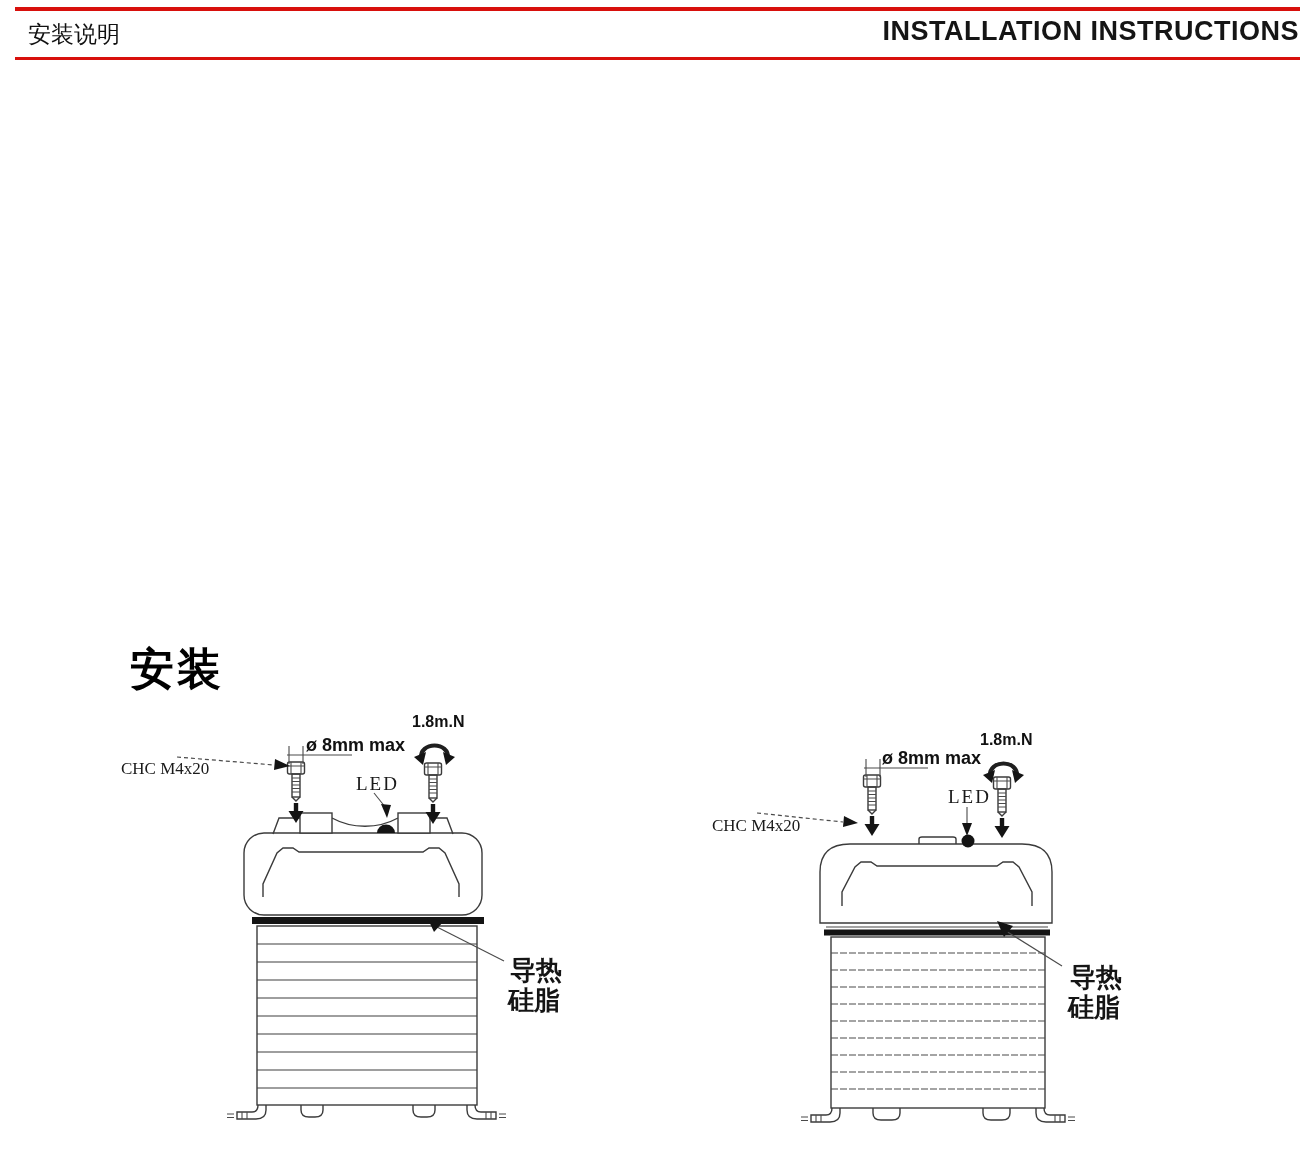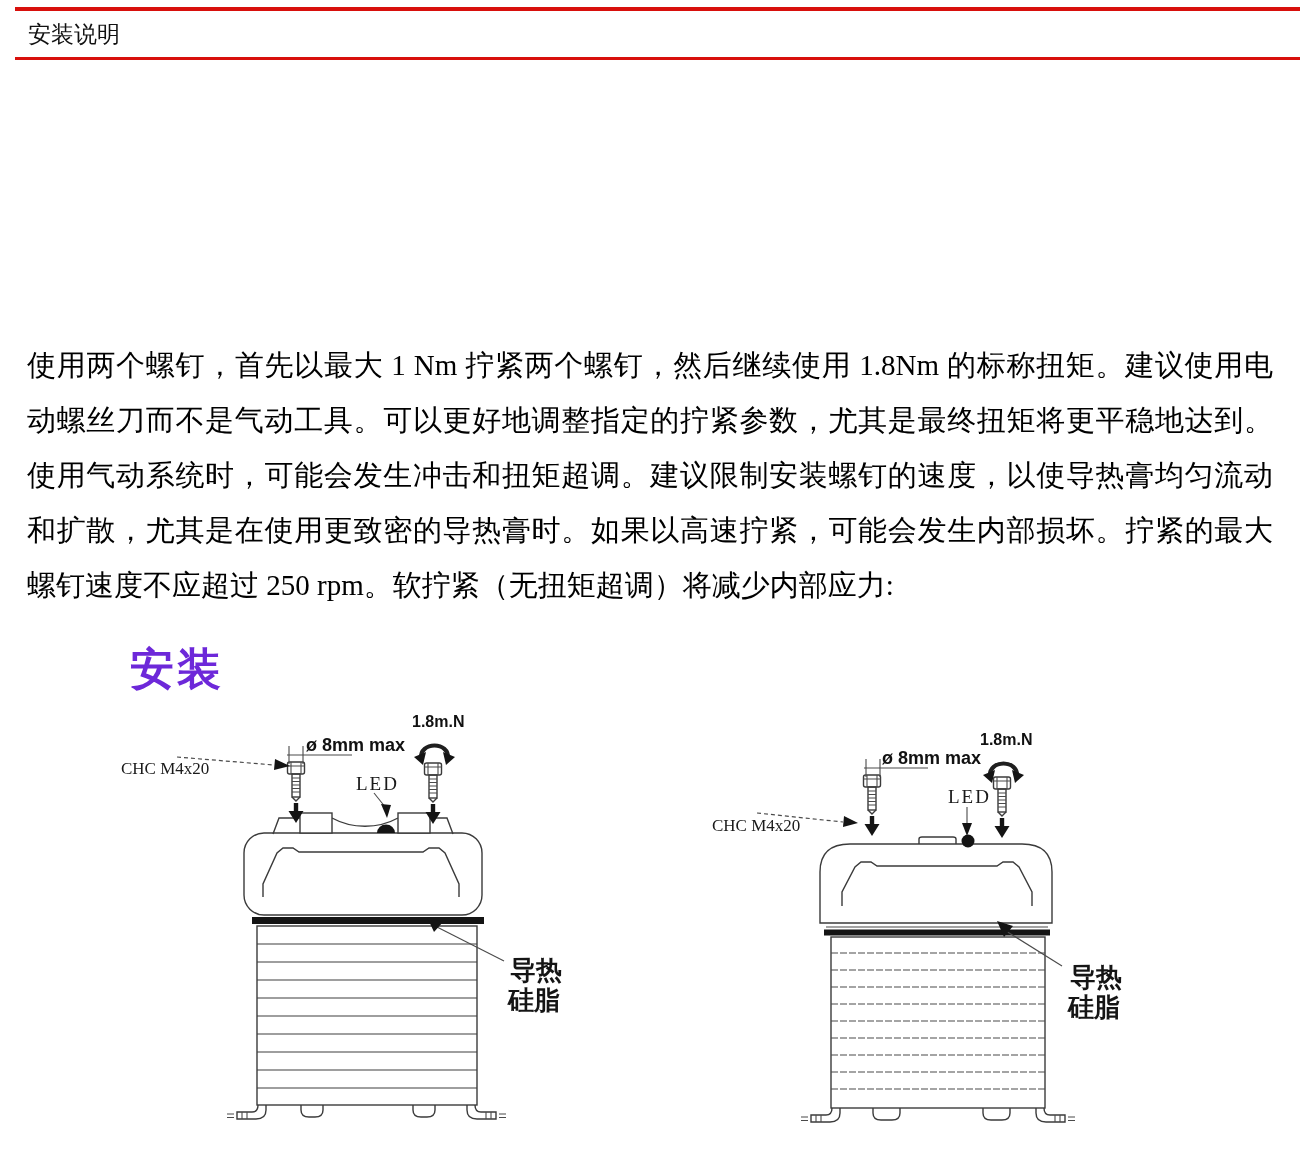--- a/index.html
+++ b/index.html
@@ -8,21 +8,21 @@
   .rule{position:absolute;left:15px;right:15px;background:var(--accent,#d8100c);}
   .rule-top{top:7px;height:4px;}
   .rule-sub{top:57px;height:3px;}
   .hdr-zh{position:absolute;left:28px;top:19px;font-size:23px;color:#111;
           font-family:"Liberation Serif","DejaVu Serif",serif;}
   .hdr-en{position:absolute;right:36px;top:16px;font-size:27px;font-weight:bold;color:#151515;
           font-family:"Liberation Sans","DejaVu Sans",sans-serif;letter-spacing:0.5px;}
   .para{position:absolute;left:27px;top:338px;width:1246px;margin:0;
         font-size:29px;line-height:55px;color:#000;text-align:justify;text-align-last:left;
         font-family:"Liberation Serif","DejaVu Serif",serif;}
-  .heading{position:absolute;left:130px;top:640px;margin:0;font-size:44px;font-weight:bold;color:#6d28d9;
+  .heading{position:absolute;left:130px;top:640px;margin:0;font-size:44px;font-weight:bold;color:#000000;
            letter-spacing:3px;font-family:"Liberation Sans","DejaVu Sans",sans-serif;}
   svg.diagram{position:absolute;}
   .d-left{left:115px;top:700px;}
   .d-right{left:690px;top:715px;}
   
   .shape{fill:#ffffff;stroke:#3b3b3b;stroke-width:1.4;}
   .ln{fill:none;stroke:#3b3b3b;stroke-width:1.4;}
   .ln-thin{fill:none;stroke:#4a4a4a;stroke-width:1.1;}
   .dashed{fill:none;stroke:#4a4a4a;stroke-width:1.2;stroke-dasharray:4 3;}
   .fin{stroke:#3f3f3f;stroke-width:1.2;}
@@ -35,23 +35,23 @@
   .t-torq{font-family:"Liberation Sans","DejaVu Sans",sans-serif;font-weight:bold;font-size:16px;fill:#111;}
   .t-grease{font-family:"Liberation Sans","DejaVu Sans",sans-serif;font-weight:bold;font-size:26px;fill:#151515;}
 </style>
 </head>
 <body>
 
 <div class="page">
 
   <div class="rule rule-top"></div>
   <div class="hdr-zh">安装说明</div>
+  <div class="hdr-en">INSTALLATION INSTRUCTIONS</div>
   <div class="rule rule-sub"></div>
 
-  <p class="para">使用两个螺钉，首先以最大 1 Nm 拧紧两个螺钉，然后继续使用 1.8Nm 的标称扭矩。建议使用电动螺丝刀而不是气动工具。可以更好地调整指定的拧紧参数，尤其是最终扭矩将更平稳地达到。使用气动系统时，可能会发生冲击和扭矩超调。建议限制安装螺钉的速度，以使导热膏均匀流动和扩散，尤其是在使用更致密的导热膏时。如果以高速拧紧，可能会发生内部损坏。拧紧的最大螺钉速度不应超过 250 rpm。软拧紧（无扭矩超调）将减少内部应力:</p>
 
   <h2 class="heading">安装</h2>
 
   <svg class="diagram d-left" viewBox="115 700 475 465" width="475" height="465">
 
     <rect class="shape" x="244" y="833" width="238" height="82" rx="20"></rect>
     <path class="ln" d="M273,834 L279,818 L300,818 M332,818 C352,829 378,829 398,818 M430,818 L447,818 L453,834"></path>
     <rect class="shape" x="300" y="813" width="32" height="20"></rect>
     <rect class="shape" x="398" y="813" width="32" height="20"></rect>
     <path class="fill-dark" d="M377,833 A9,8.5 0 0 1 395,833 Z"></path>

